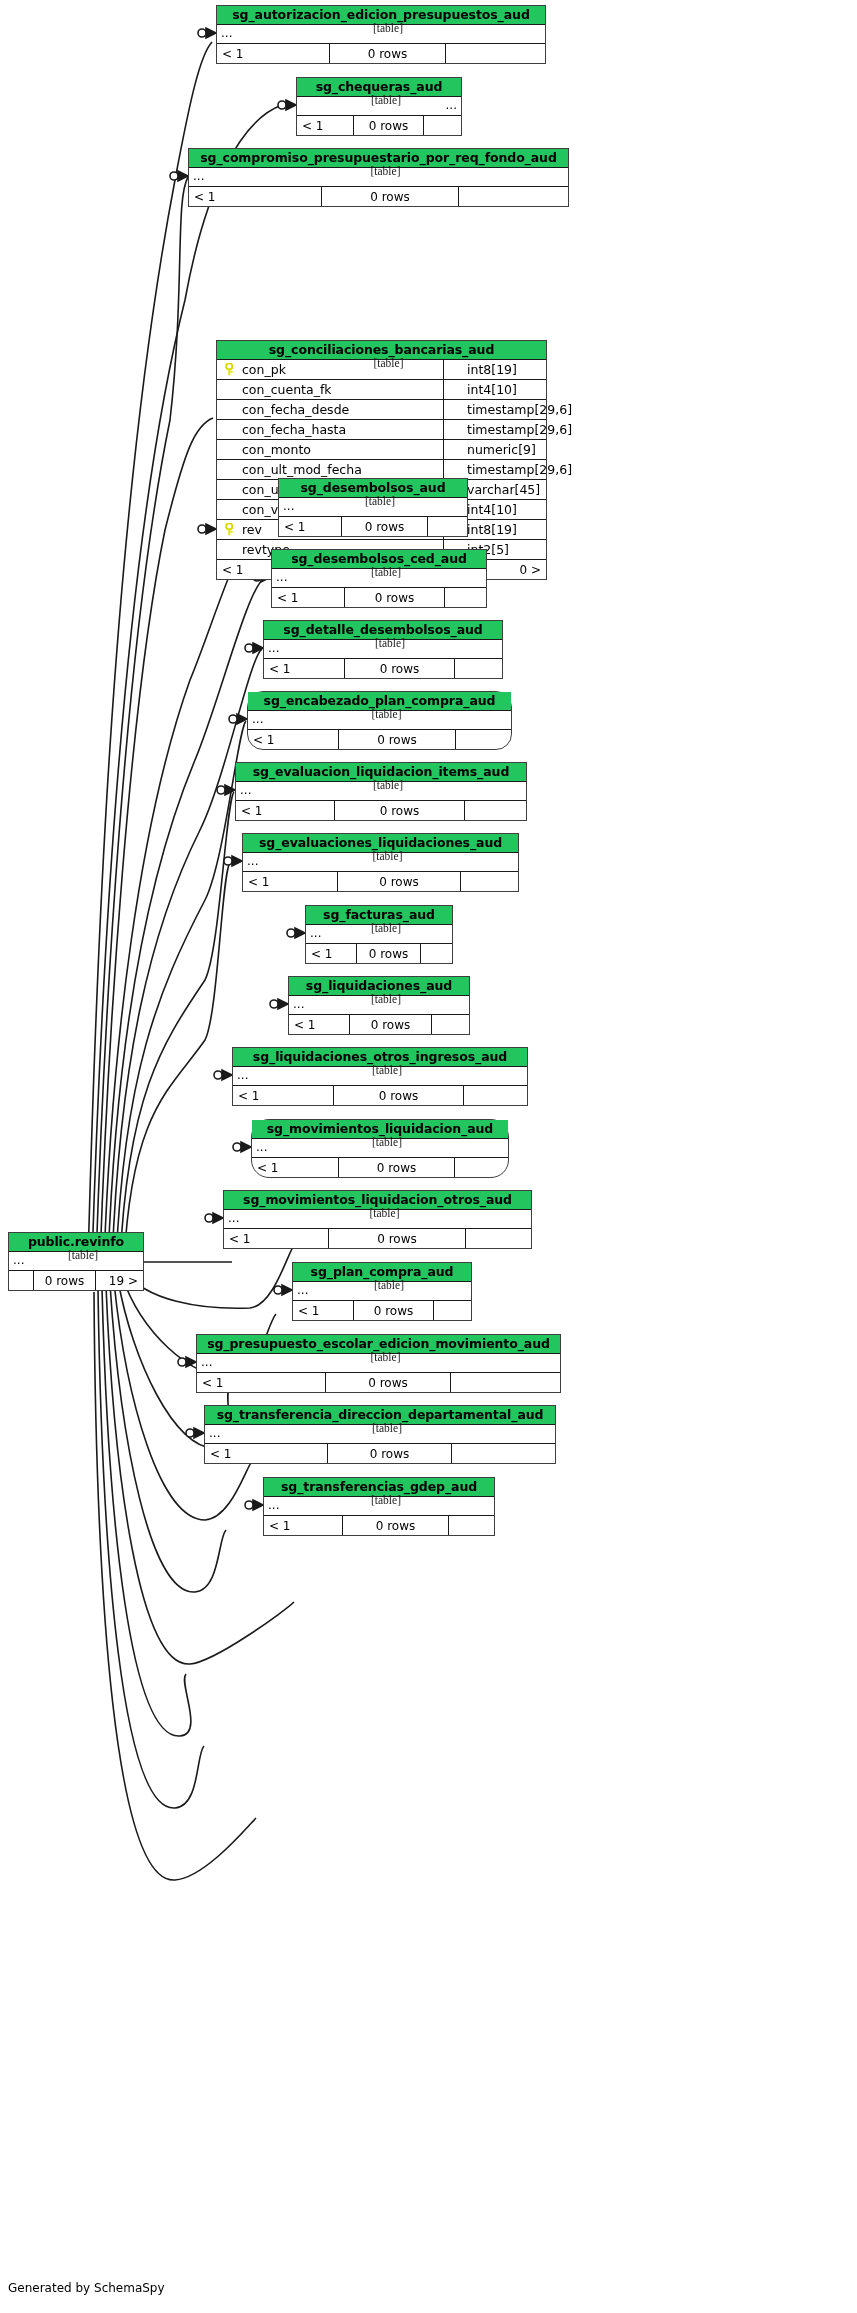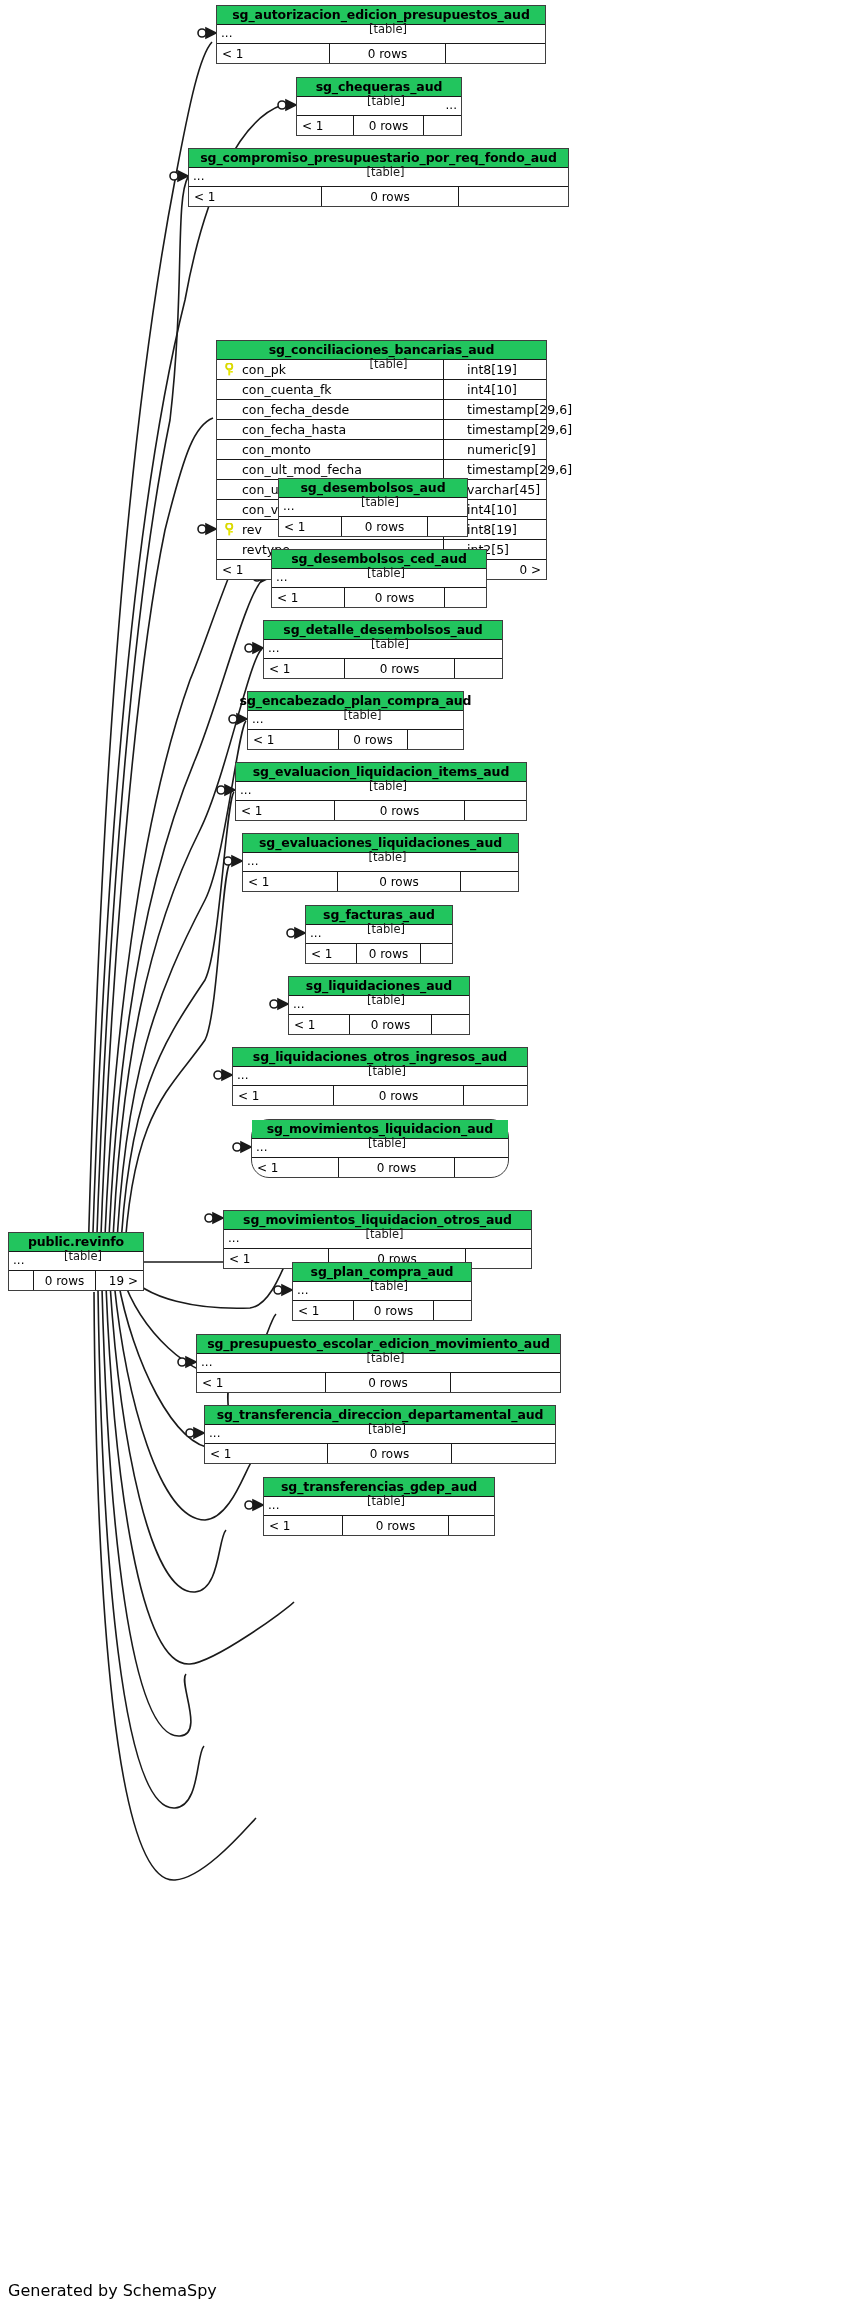--- a/index.html
+++ b/index.html
@@ -48,20 +48,21 @@
     font-size: 12.5px;
     color: #000;
     white-space: nowrap;
     letter-spacing: -0.1px;
   }
   .node .hdr .ttag {
     font-size: 11.5px;
     color: #1a1a1a;
     white-space: nowrap;
     padding-left: 14px;
+    font-family: Liberation Serif, serif;
   }
   .node .body {
     border-bottom: 1.5px solid #1a1a1a;
   }
   .node .ellipsis {
     font-size: 12px;
     padding: 1px 4px 3px 4px;
     height: 18px;
     box-sizing: border-box;
     color: #000;
@@ -122,21 +123,21 @@
     justify-content: center;
     flex: 0 0 16px;
   }
   .keyslot svg { display: block; }
   .cname .label { padding-left: 4px; }
 
   .footer-credit {
     position: absolute;
     left: 8px;
     top: 2281px;
-    font-size: 16px;
+    font-size: 12px;
     color: #000;
     font-family: "DejaVu Sans", sans-serif;
   }
 </style>
 </head>
 <body>
 
 <div id="diagram">
 
   <svg id="edges" viewBox="0 0 857 2313" xmlns="http://www.w3.org/2000/svg">
@@ -446,21 +447,21 @@
     <div class="body">
       <div class="ellipsis">...</div>
     </div>
     <div class="foot">
       <div class="c left" style="flex:0 0 80px;">&lt; 1</div>
       <div class="c mid" style="flex:1 1 auto;">0 rows</div>
       <div class="c blank" style="flex:0 0 48px;"></div>
     </div>
   </div>
 
-  <div class="node" style="left:247px; top:691px; width:217px;">
+  <div class="node" style="left:247px; top:691px; width:265px;border-radius:16px;">
     <div class="hdr">
       <span class="tname">sg_encabezado_plan_compra_aud</span>
       <span class="ttag">[table]</span>
     </div>
     <div class="body">
       <div class="ellipsis">...</div>
     </div>
     <div class="foot">
       <div class="c left" style="flex:0 0 90px;">&lt; 1</div>
       <div class="c mid" style="flex:1 1 auto;">0 rows</div>
@@ -551,21 +552,21 @@
     <div class="body">
       <div class="ellipsis">...</div>
     </div>
     <div class="foot">
       <div class="c left" style="flex:0 0 86px;">&lt; 1</div>
       <div class="c mid" style="flex:1 1 auto;">0 rows</div>
       <div class="c blank" style="flex:0 0 54px;"></div>
     </div>
   </div>
 
-  <div class="node" style="left:223px; top:1190px; width:309px;margin-top:20px;">
+  <div class="node" style="left:223px; top:1190px; width:309px;">
     <div class="hdr">
       <span class="tname">sg_movimientos_liquidacion_otros_aud</span>
       <span class="ttag">[table]</span>
     </div>
     <div class="body">
       <div class="ellipsis">...</div>
     </div>
     <div class="foot">
       <div class="c left" style="flex:0 0 104px;">&lt; 1</div>
       <div class="c mid" style="flex:1 1 auto;">0 rows</div>

